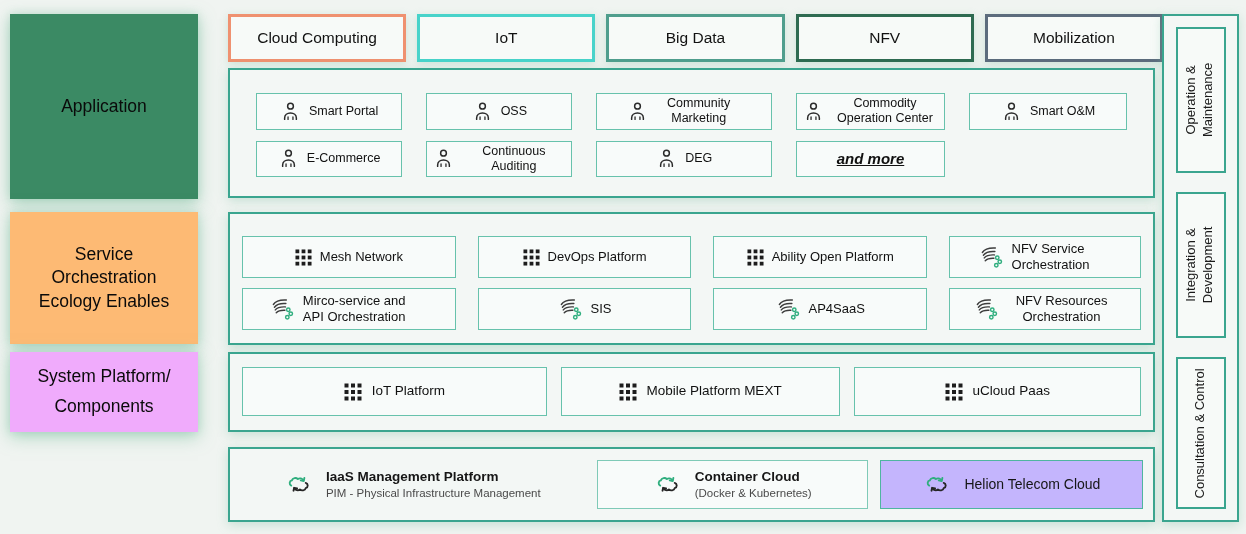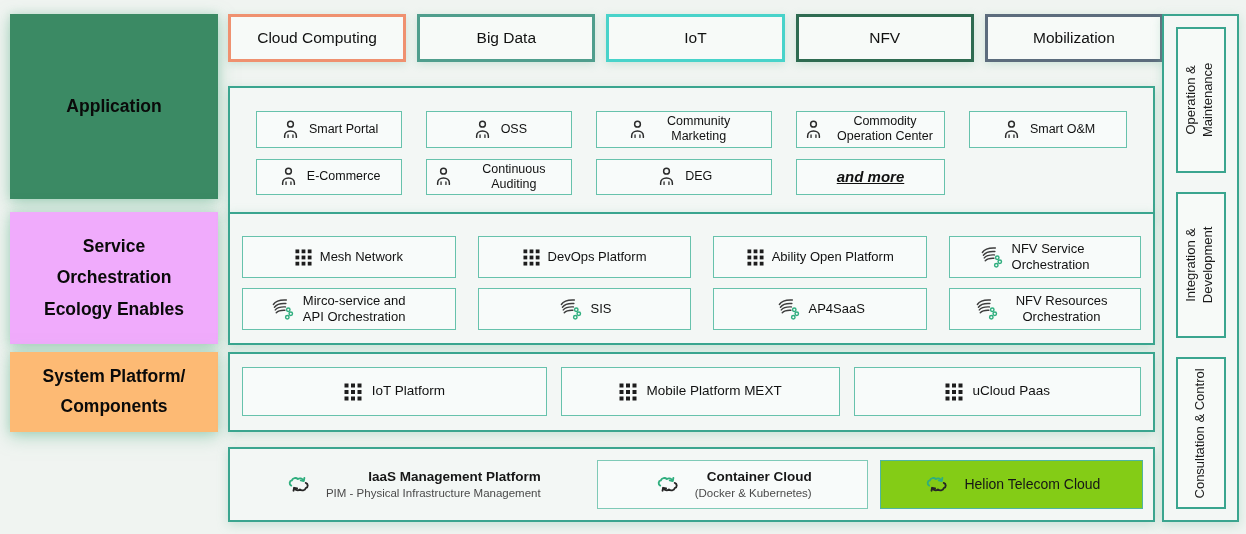--- a/index.html
+++ b/index.html
@@ -4,29 +4,28 @@
 <style>
   html,body{margin:0;padding:0;}
   .page{
     position:relative; width:1246px; height:534px;
     background:#f0f4f1;
     font-family:"Liberation Sans", sans-serif;
     color:#111; overflow:hidden;
   }
   
   .lblock{
-    position:absolute; left:10px; width:208px;
+    position:absolute; left:10px; width:188px;
     display:flex; flex-direction:column; align-items:center; justify-content:center;
     text-align:center; font-size:17.5px; color:#0a0a0a; line-height:1.35;
     box-shadow:0 5px 16px rgba(110,185,150,.5), 0 0 8px rgba(110,185,150,.28);
-    font-weight:bold;
   }
   #lb-app{top:14px;height:185px;background:#3b8a64;}
-  #lb-svc{top:212px;height:132px;background:#f0abfc;gap:8px;}
-  #lb-sys{top:352px;height:80px;background:#fdba74;gap:6px;}
+  #lb-svc{top:212px;height:132px;background:#fdba74;}
+  #lb-sys{top:352px;height:80px;background:#f0abfc;gap:6px;}
   #lb-infra{top:447px;height:76px;background:#665071;}
   .lblock span{display:block;}
 
   
   .tabs{position:absolute;left:228px;top:14px;width:935px;height:48px;display:flex;gap:11px;}
   .tab{
     flex:1; background:#f7faf8; border:3px solid #888;
     display:flex;align-items:center;justify-content:center;
     font-size:15.5px; box-shadow:0 2px 8px rgba(120,190,160,.3);
     box-sizing:border-box;
@@ -43,34 +42,34 @@
     border:2px solid #3aa58f; background:#f3f7f5;
     box-shadow:0 3px 10px rgba(120,190,160,.35);
     box-sizing:border-box;
   }
   .cell{
     border:1px solid #67c2ac; background:#f8fbfa;
     display:flex; align-items:center; justify-content:center; gap:8px;
     font-size:12.5px; padding:2px 6px; text-align:center; line-height:1.2;
     box-sizing:border-box;
   }
-  #p-app{top:86px;height:130px;padding:23px 26px 19px;
+  #p-app{top:68px;height:130px;padding:23px 26px 19px;
     display:grid;grid-template-columns:1fr 1fr 1.2fr 1.02fr 1.08fr;column-gap:24px;row-gap:11px;}
   #p-svc{top:212px;height:133px;padding:22px 12px 13px;
     display:grid;grid-template-columns:1.08fr 1.08fr 1.08fr .97fr;column-gap:22px;row-gap:10px;}
   #p-svc .cell{font-size:13px;}
   #p-sys{top:352px;height:80px;padding:13px 12px 14px;
     display:grid;grid-template-columns:1.06fr .97fr 1fr;column-gap:14px;}
   #p-sys .cell{font-size:13.5px;gap:10px;}
   #p-infra{top:447px;height:75px;padding:11px 10px;display:flex;gap:12px;align-items:stretch;}
   .infra-item{display:flex;align-items:center;justify-content:center;gap:11px;box-sizing:border-box;}
   #infra-iaas{flex:1.28;}
   #infra-container{flex:1;border:1px solid #7fcab7;background:#f8fbfa;}
-  #infra-helion{flex:.97;border:1px solid #4fb5a0;background:#84cc16;}
-  .infra-text{display:flex;flex-direction:column;text-align:right;line-height:1.25;}
+  #infra-helion{flex:.97;border:1px solid #4fb5a0;background:#c4b5fd;}
+  .infra-text{display:flex;flex-direction:column;text-align:left;line-height:1.25;}
   .infra-title{font-size:13.5px;font-weight:700;color:#161616;}
   .infra-title.normal{font-weight:400;font-size:14px;}
   .infra-sub{font-size:11.5px;color:#4a4a4a;}
 
   .emphasis{font-style:italic;text-decoration:underline;font-weight:700;font-size:15px;}
 
   
   #rail{
     position:absolute;left:1162px;top:14px;width:77px;height:508px;
     border:2px solid #3aa58f;background:#f3f7f5;
@@ -149,25 +148,25 @@
   </div>
   <div class="lblock" id="lb-sys">
     <span>System Platform/</span>
     <span>Components</span>
   </div>
 
   <div class="tabs">
     <div class="tab cloud">
         <span>Cloud Computing</span>
       </div>
+    <div class="tab iot">
+        <span>IoT</span>
+      </div>
     <div class="tab big">
         <span>Big Data</span>
-      </div>
-    <div class="tab iot">
-        <span>IoT</span>
       </div>
     <div class="tab nfv">
         <span>NFV</span>
       </div>
     <div class="tab mob">
         <span>Mobilization</span>
       </div>
   </div>
 
   <div class="panel" id="p-app">

